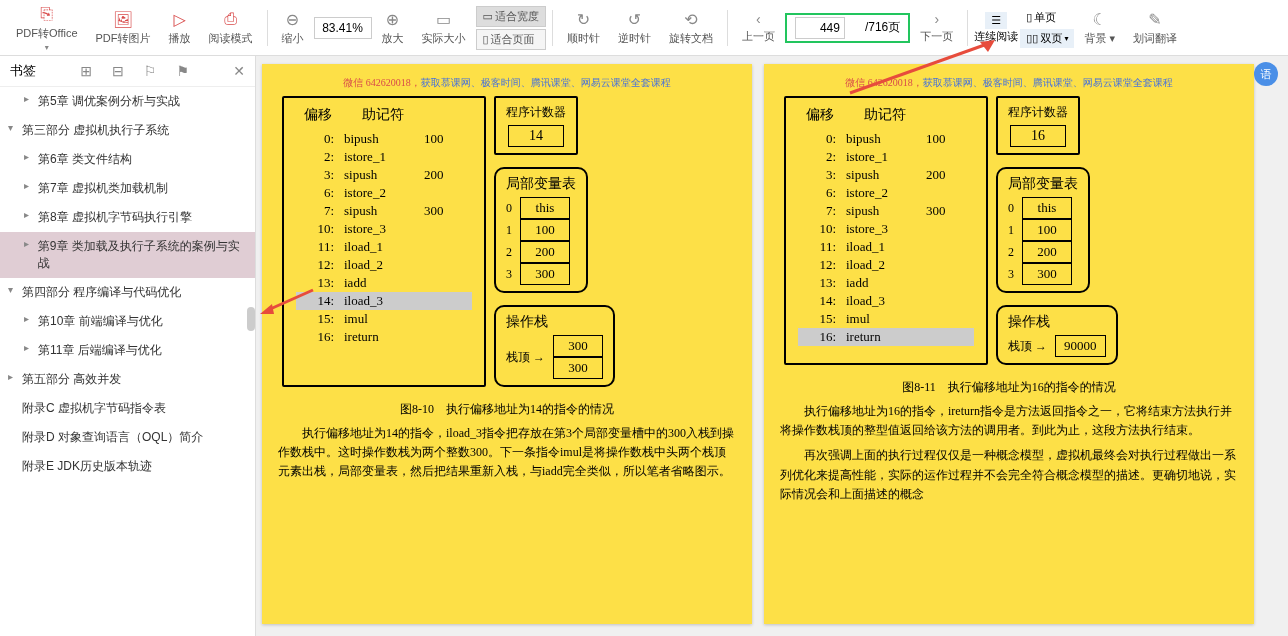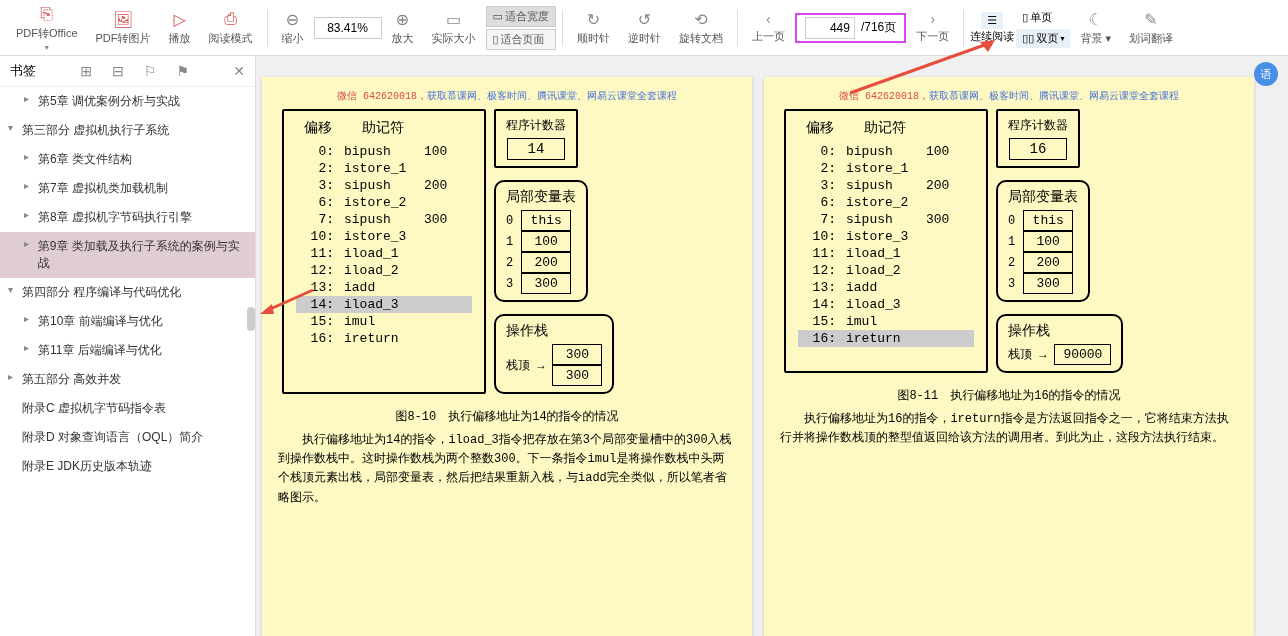--- a/index.html
+++ b/index.html
@@ -2,42 +2,42 @@
 <html><head>
 <meta charset="utf-8">
 <style>
 * { box-sizing: border-box; margin: 0; padding: 0; }
 body { font-family: "Microsoft YaHei", sans-serif; font-size: 12px; background: #fff; overflow: hidden; width: 1288px; height: 636px; position: relative; }
 .toolbar { display: flex; align-items: center; height: 56px; border-bottom: 1px solid #ddd; padding: 0 8px; gap: 2px; }
 .tool-item { display: flex; flex-direction: column; align-items: center; justify-content: center; padding: 2px 8px; cursor: pointer; font-size: 11px; color: #555; gap: 2px; }
 .tool-item .icon { width: 20px; height: 20px; display: flex; align-items: center; justify-content: center; font-size: 16px; color: #d84a4a; }
 .tool-item.gray .icon { color: #888; }
 .tool-sep { width: 1px; height: 36px; background: #ddd; margin: 0 4px; }
-.zoom-input { width: 68px; height: 22px; border: 1px solid #ccc; text-align: center; font-size: 12px; }
+.zoom-input { width: 58px; height: 22px; border: 1px solid #ccc; text-align: center; font-size: 12px; }
 .fit-btn { border: 1px solid #ccc; background: #f5f5f5; padding: 2px 6px; font-size: 11px; cursor: pointer; color: #555; display: flex; align-items: center; gap: 2px; }
 .fit-group { display: flex; flex-direction: column; gap: 2px; }
 .page-input { width: 50px; height: 22px; border: 1px solid #ccc; text-align: right; padding-right: 4px; font-size: 12px; }
-.page-box { display: flex; align-items: center; border: 2px solid #d946ef; padding: 2px 8px; gap: 6px; font-size: 12px; }
+.page-box { display: flex; align-items: center; border: 2px solid #22c55e; padding: 2px 8px; gap: 20px; font-size: 12px; }
 .nav-arrow { font-size: 14px; padding: 0 6px; cursor: pointer; color: #888; }
 .view-mode { display: flex; flex-direction: column; align-items: center; font-size: 11px; }
 .view-btn { display: flex; align-items: center; gap: 2px; padding: 2px 6px; font-size: 11px; }
 .view-highlight { background: #e8f0f8; }
 .main { display: flex; height: calc(100% - 56px); }
 .sidebar { width: 256px; border-right: 1px solid #ddd; display: flex; flex-direction: column; background: #fff; }
 .sidebar-header { display: flex; align-items: center; padding: 6px 10px; border-bottom: 1px solid #eee; font-size: 13px; gap: 20px; text-align: right; }
 .sidebar-header .spacer { flex: 1; }
 .sidebar-header .hicon { cursor: pointer; color: #888; font-size: 14px; }
 .tree { overflow-y: auto; flex: 1; position: relative; }
 .tree-item { padding: 6px 8px; cursor: pointer; font-size: 12px; color: #333; display: flex; align-items: flex-start; gap: 2px; }
 .tree-item.lv1 { padding-left: 24px; }
 .tree-item.lv0 { padding-left: 8px; font-weight: normal; }
 .tree-item.selected { background: #e0cdd4; }
 .tree-item .arrow { width: 12px; font-size: 10px; color: #888; }
 .content { flex: 1; background: #f0f0f0; display: flex; overflow: auto; position: relative; }
-.page { background: #fef9c3; margin: 21px 6px; box-shadow: 0 1px 3px rgba(0,0,0,0.2); width: 490px; height: 560px; padding: 12px 16px; font-family: Liberation Mono, monospace; position: relative; }
+.page { background: #fde047; margin: 8px 6px; box-shadow: 0 1px 3px rgba(0,0,0,0.2); width: 490px; height: 560px; padding: 12px 16px; font-family: Liberation Serif, serif; position: relative; }
 .page-header-link { color: #4a74d8; font-size: 10px; text-align: center; }
 .page-header-link span { color: #d84a4a; }
 .code-box { border: 2px solid #000; border-radius: 2px; padding: 8px 12px; display: inline-block; vertical-align: top; margin: 6px 4px; font-size: 13px; }
 .code-title { display: flex; gap: 30px; font-size: 14px; margin-bottom: 6px; padding: 0 8px; }
 .code-row { display: flex; gap: 10px; padding: 1px 8px; }
 .code-row.hl { background: #ccc; }
 .code-row .off { width: 30px; text-align: right; }
 .code-row .mn { width: 70px; }
 .code-row .arg { width: 40px; }
 .pc-box { border: 2px solid #000; border-radius: 2px; padding: 6px 10px; display: inline-block; text-align: center; margin: 6px 4px; }
@@ -399,20 +399,21 @@
                 <span class="var-cell">300</span>
               </div></div><br><div class="stack-box"><div class="var-title">操作栈</div><div class="var-row">
                 <span>栈顶 →</span>
                 <div style="display:flex;flex-direction:column">
                   <span class="var-cell">90000</span>
                 </div>
               </div></div></div>
         </div>
         <div class="caption">图8-11　执行偏移地址为16的指令的情况</div>
         <div class="body-text">执行偏移地址为16的指令，ireturn指令是方法返回指令之一，它将结束方法执行并将操作数栈顶的整型值返回给该方法的调用者。到此为止，这段方法执行结束。</div>
+        <div class="body-text">再次强调上面的执行过程仅仅是一种概念模型，虚拟机最终会对执行过程做出一系列优化来提高性能，实际的运作过程并不会完全符合概念模型的描述。更确切地说，实际情况会和上面描述的概念</div>
       </div>
   </div>
 </div>
 
 <svg class="red-arrow" style="left:258px;top:280px" width="60" height="40">
   <line x1="55" y1="10" x2="10" y2="30" stroke="#e74c3c" stroke-width="3"></line>
   <polygon points="2,34 14,24 16,34" fill="#e74c3c"></polygon>
 </svg>
 <svg class="red-arrow" style="left:840px;top:38px" width="160" height="60">
   <line x1="10" y1="55" x2="150" y2="5" stroke="#e74c3c" stroke-width="3"></line>

